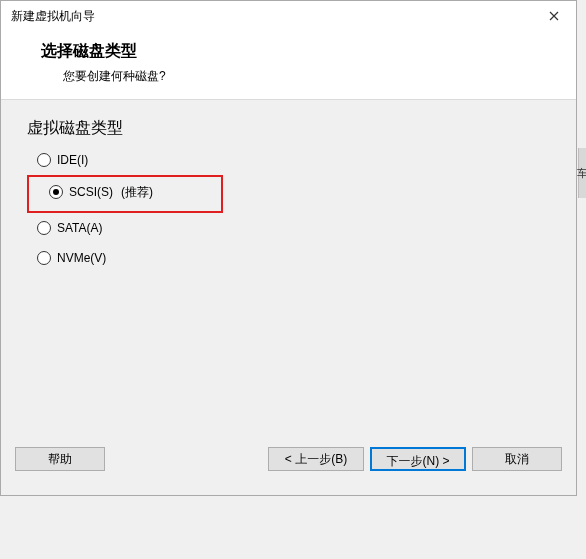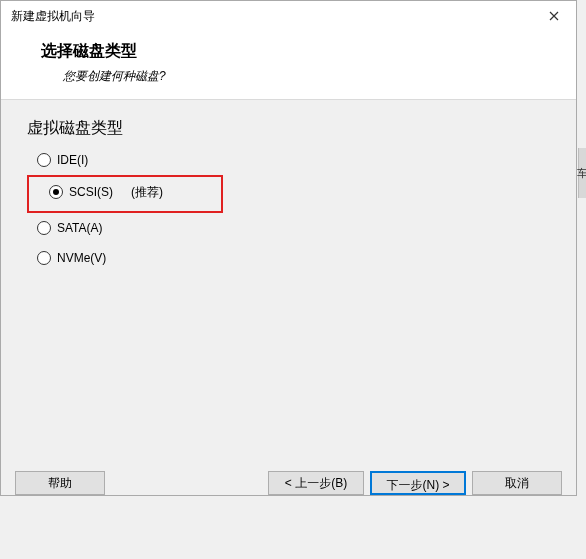--- a/index.html
+++ b/index.html
@@ -59,21 +59,20 @@
     .header-title {
       font-size: 16px;
       font-weight: bold;
       color: #000;
       margin-bottom: 6px;
     }
     .header-sub {
       font-size: 12px;
       color: #000;
       padding-left: 22px;
-      font-style: italic;
     }
     .content-area {
       flex: 1;
       background: #f0f0f0;
       padding: 18px 20px 10px 26px;
     }
     .group-label {
       font-size: 16px;
       color: #000;
       margin-bottom: 8px;
@@ -113,27 +112,27 @@
       display: block;
     }
     .radio-label {
       font-size: 12px;
       color: #000;
       cursor: pointer;
     }
     .radio-extra {
       font-size: 12px;
       color: #000;
-      margin-left: 18px;
+      margin-left: 8px;
     }
     .button-bar {
       height: 48px;
       background: #f0f0f0;
       display: flex;
-      align-items: flex-end;
+      align-items: flex-start;
       padding: 0 14px;
       gap: 6px;
     }
     .btn {
       height: 24px;
       font-size: 12px;
       background: #e1e1e1;
       border: 1px solid #adadad;
       cursor: pointer;
       padding: 0 10px;

